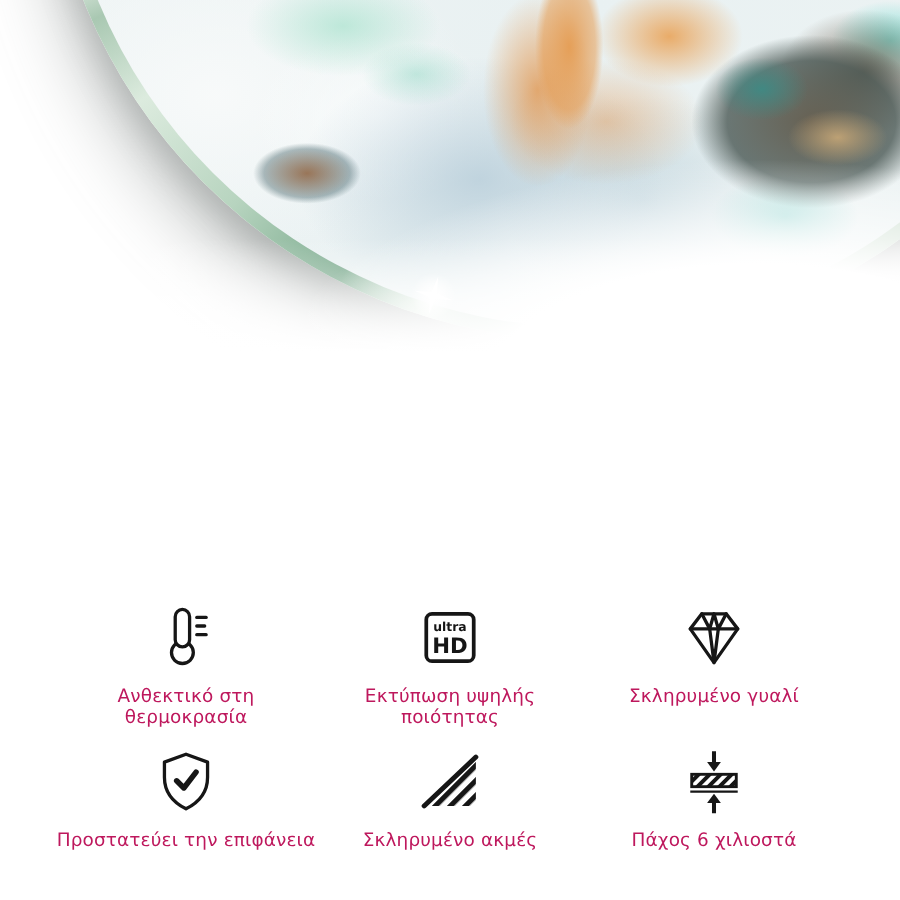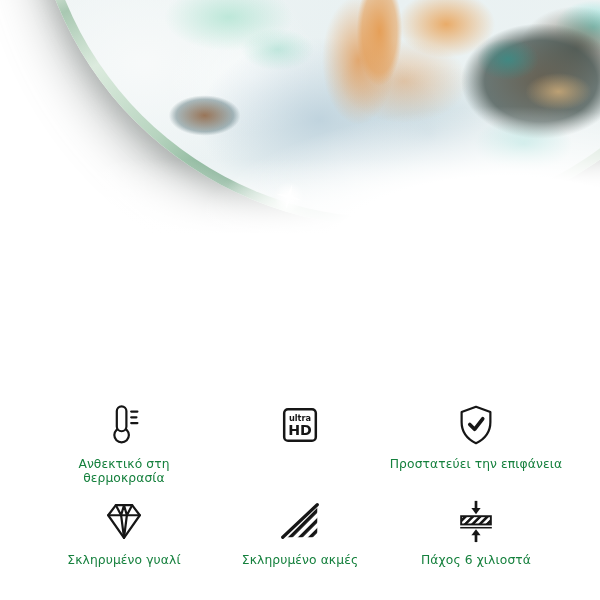--- a/index.html
+++ b/index.html
@@ -72,21 +72,21 @@
     color:#3e3e3e; font-size:13.2px; line-height:1.86; letter-spacing:.1px;
   }
 
   
   .features {
     position:absolute; left:36px; right:36px; top:402px;
     display:grid; grid-template-columns:1fr 1fr 1fr; row-gap:13px;
   }
   .feature { display:flex; flex-direction:column; align-items:center; text-align:center; }
   .feature .icon-box { height:46px; display:flex; align-items:center; justify-content:center; }
-  .feature .flabel { margin-top:9px; font-size:12.3px; color:#15803d; letter-spacing:.1px; }
+  .feature .flabel { margin-top:9px; font-size:12.3px; color:#be185d; letter-spacing:.1px; }
   .ico { stroke:#161616; fill:none; stroke-width:2.3; stroke-linecap:round; stroke-linejoin:round; }
   .ico text { stroke:none; fill:#161616; font-family:"DejaVu Sans","Liberation Sans",sans-serif; font-weight:bold; }
 </style>
 </head>
 <body>
 
 <div class="page">
 
   <div class="photo">
     <div class="glass-outer">
@@ -123,42 +123,43 @@
     </div>
 
     <div class="feature">
       <div class="icon-box">
         <svg class="ico" width="46" height="46" viewBox="0 0 48 48">
           <rect x="7.5" y="7.5" width="33" height="33" rx="4" stroke-width="2.6"></rect>
           <text x="24" y="19.5" font-size="8.6" text-anchor="middle">ultra</text>
           <text x="24" y="34.5" font-size="14.8" text-anchor="middle">HD</text>
         </svg>
       </div>
-    </div>
-
-    <div class="feature">
-      <div class="icon-box">
-        <svg class="ico" width="46" height="46" viewBox="0 0 48 48">
-          <path d="M24,5 L39,10.5 V21 C39,31.5 33,38.5 24,43 C15,38.5 9,31.5 9,21 V10.5 Z"></path>
-          <path d="M17.5,23.5 L22.5,28.5 L31,17.5" stroke-width="3.8"></path>
-        </svg>
-      </div>
-      <div class="flabel">Προστατεύει την επιφάνεια</div>
+      <div class="flabel">Εκτύπωση υψηλής ποιότητας</div>
     </div>
 
     <div class="feature">
       <div class="icon-box">
         <svg class="ico" width="46" height="46" viewBox="0 0 48 48" stroke-width="2">
           <path d="M7.5,18 L15.5,7.5 H32.5 L40.5,18 L24,41.5 Z"></path>
           <path d="M7.5,18 H40.5"></path>
           <path d="M15.5,7.5 L21,18 L24,7.5 L27,18 L32.5,7.5"></path>
           <path d="M21,18 L24,41.5 L27,18"></path>
         </svg>
       </div>
       <div class="flabel">Σκληρυμένο γυαλί</div>
+    </div>
+
+    <div class="feature">
+      <div class="icon-box">
+        <svg class="ico" width="46" height="46" viewBox="0 0 48 48">
+          <path d="M24,5 L39,10.5 V21 C39,31.5 33,38.5 24,43 C15,38.5 9,31.5 9,21 V10.5 Z"></path>
+          <path d="M17.5,23.5 L22.5,28.5 L31,17.5" stroke-width="3.8"></path>
+        </svg>
+      </div>
+      <div class="flabel">Προστατεύει την επιφάνεια</div>
     </div>
 
     <div class="feature">
       <div class="icon-box">
         <svg width="46" height="46" viewBox="0 0 48 48">
           <defs>
             <pattern id="hatchA" width="7.4" height="7.4" patternUnits="userSpaceOnUse" patternTransform="rotate(45)">
               <rect x="0" y="0" width="3.6" height="7.4" fill="#161616"></rect>
             </pattern>
           </defs>

